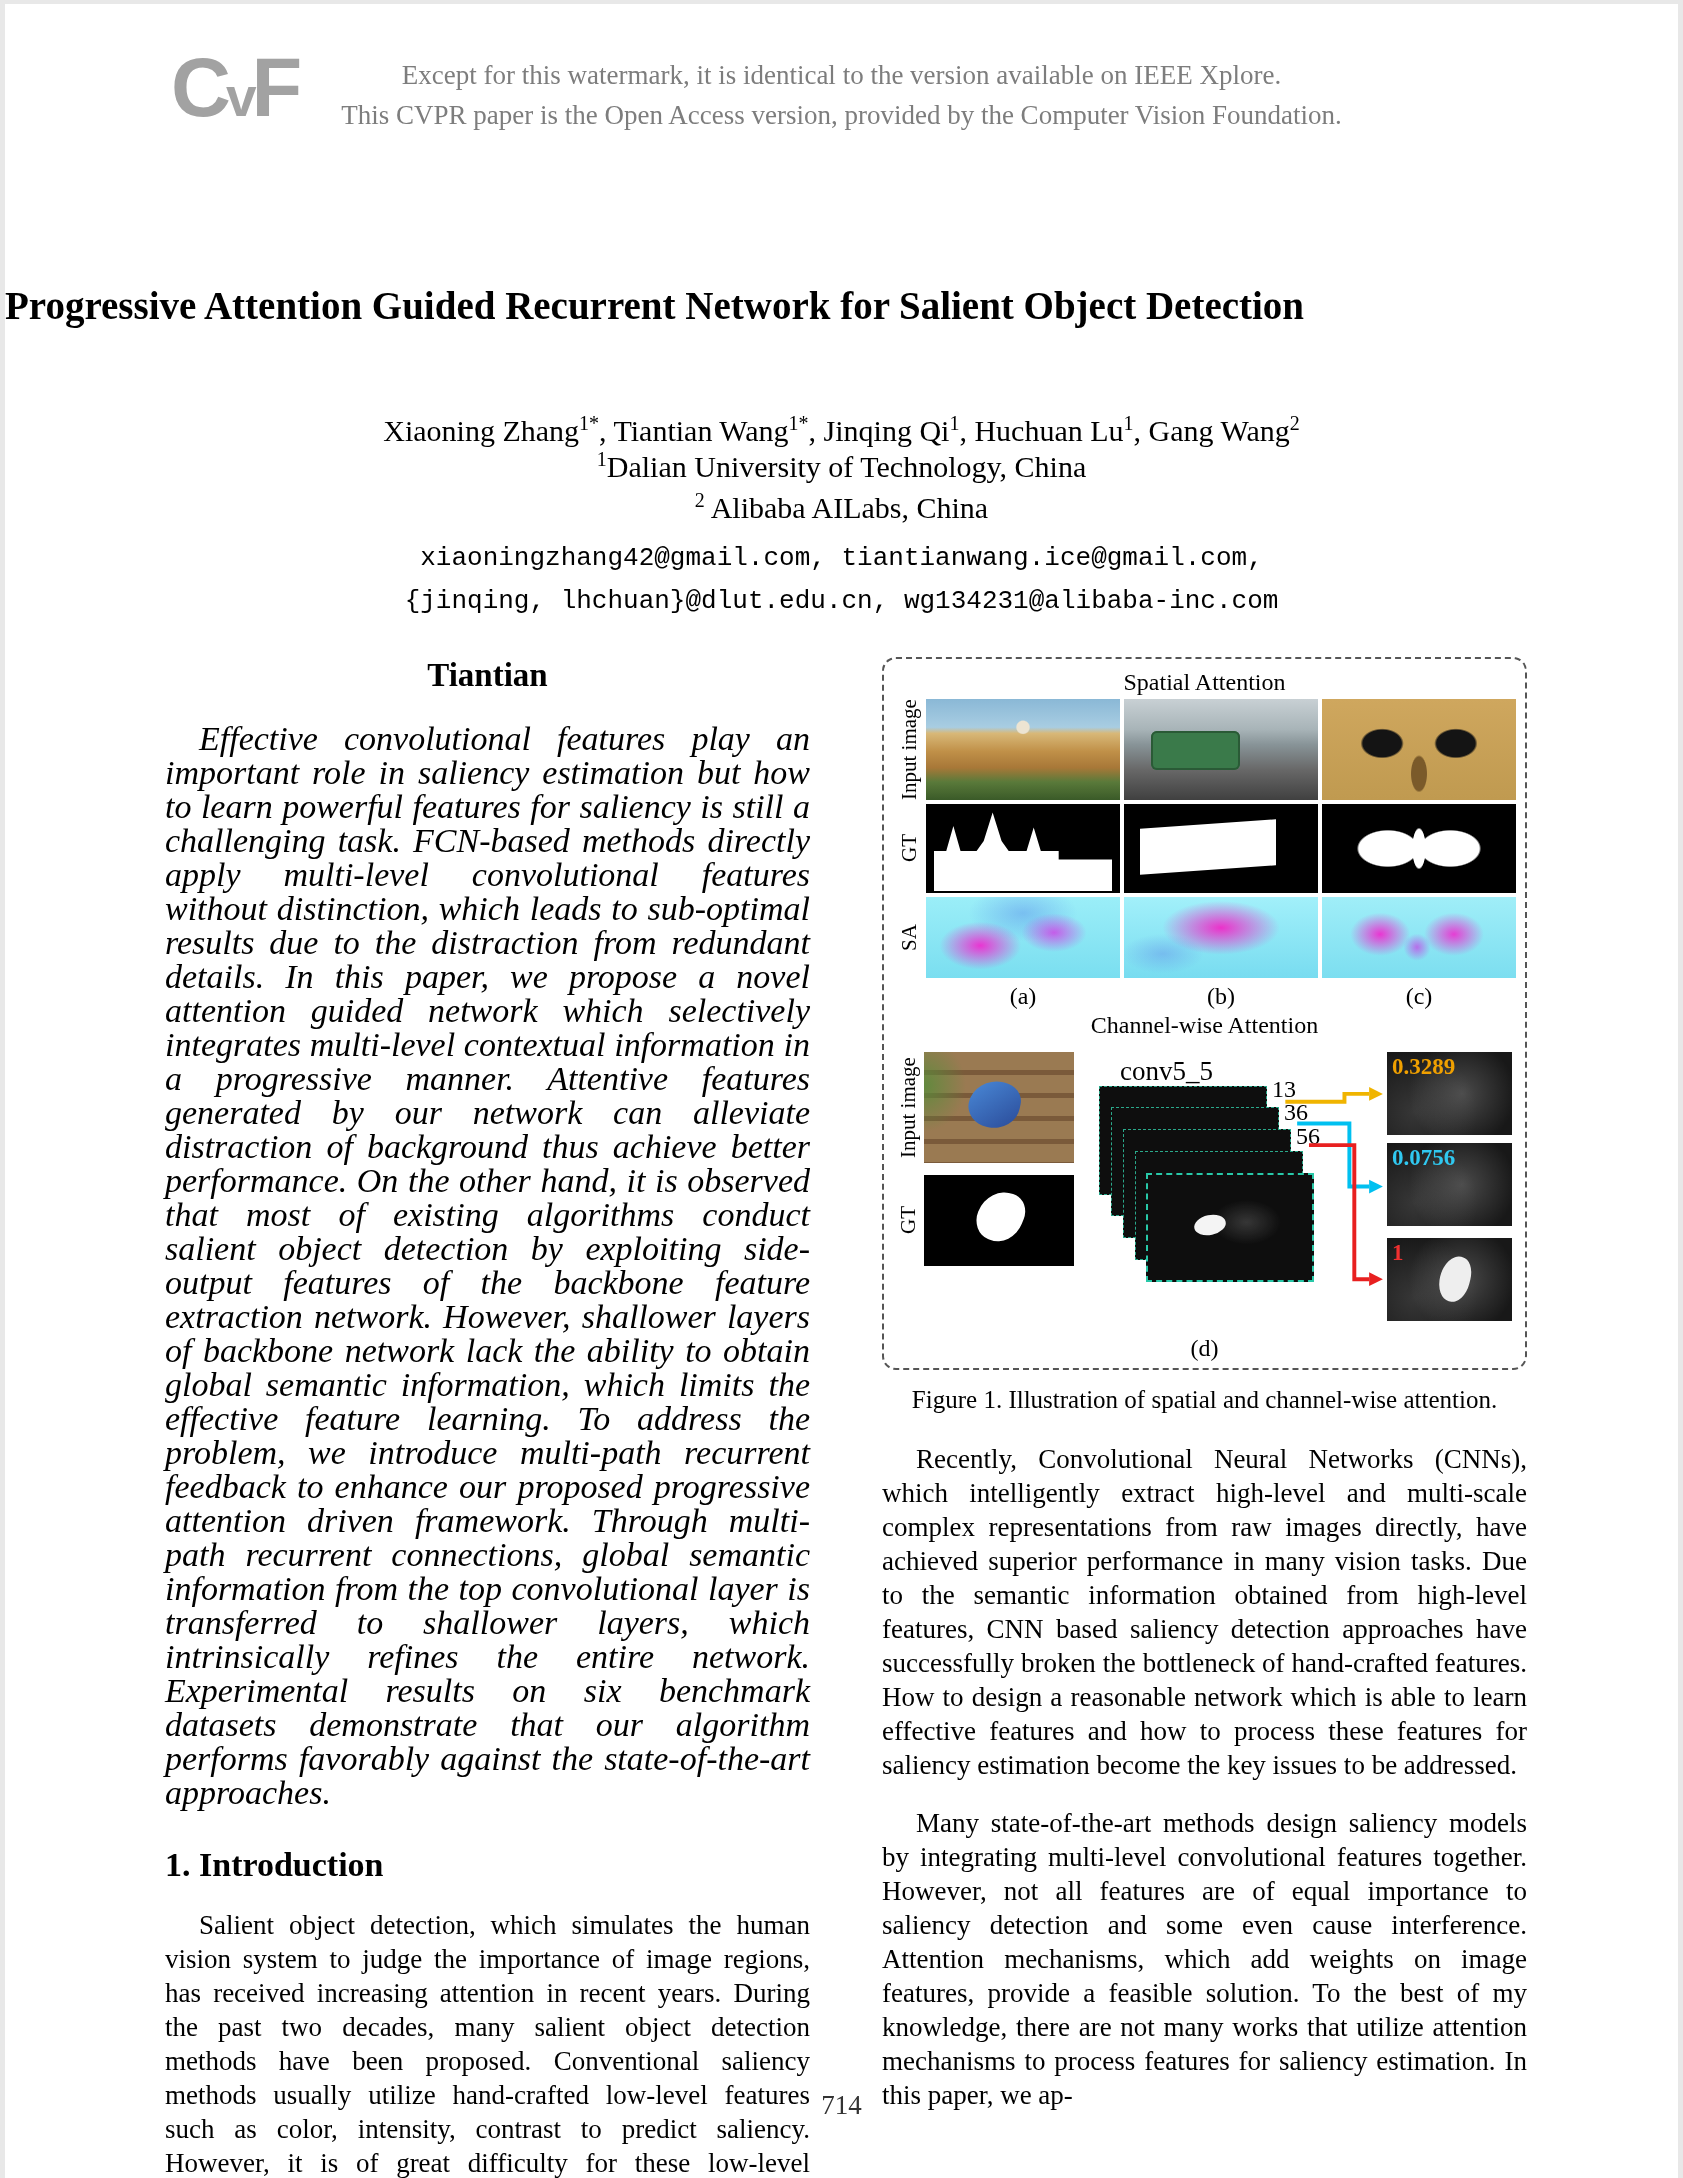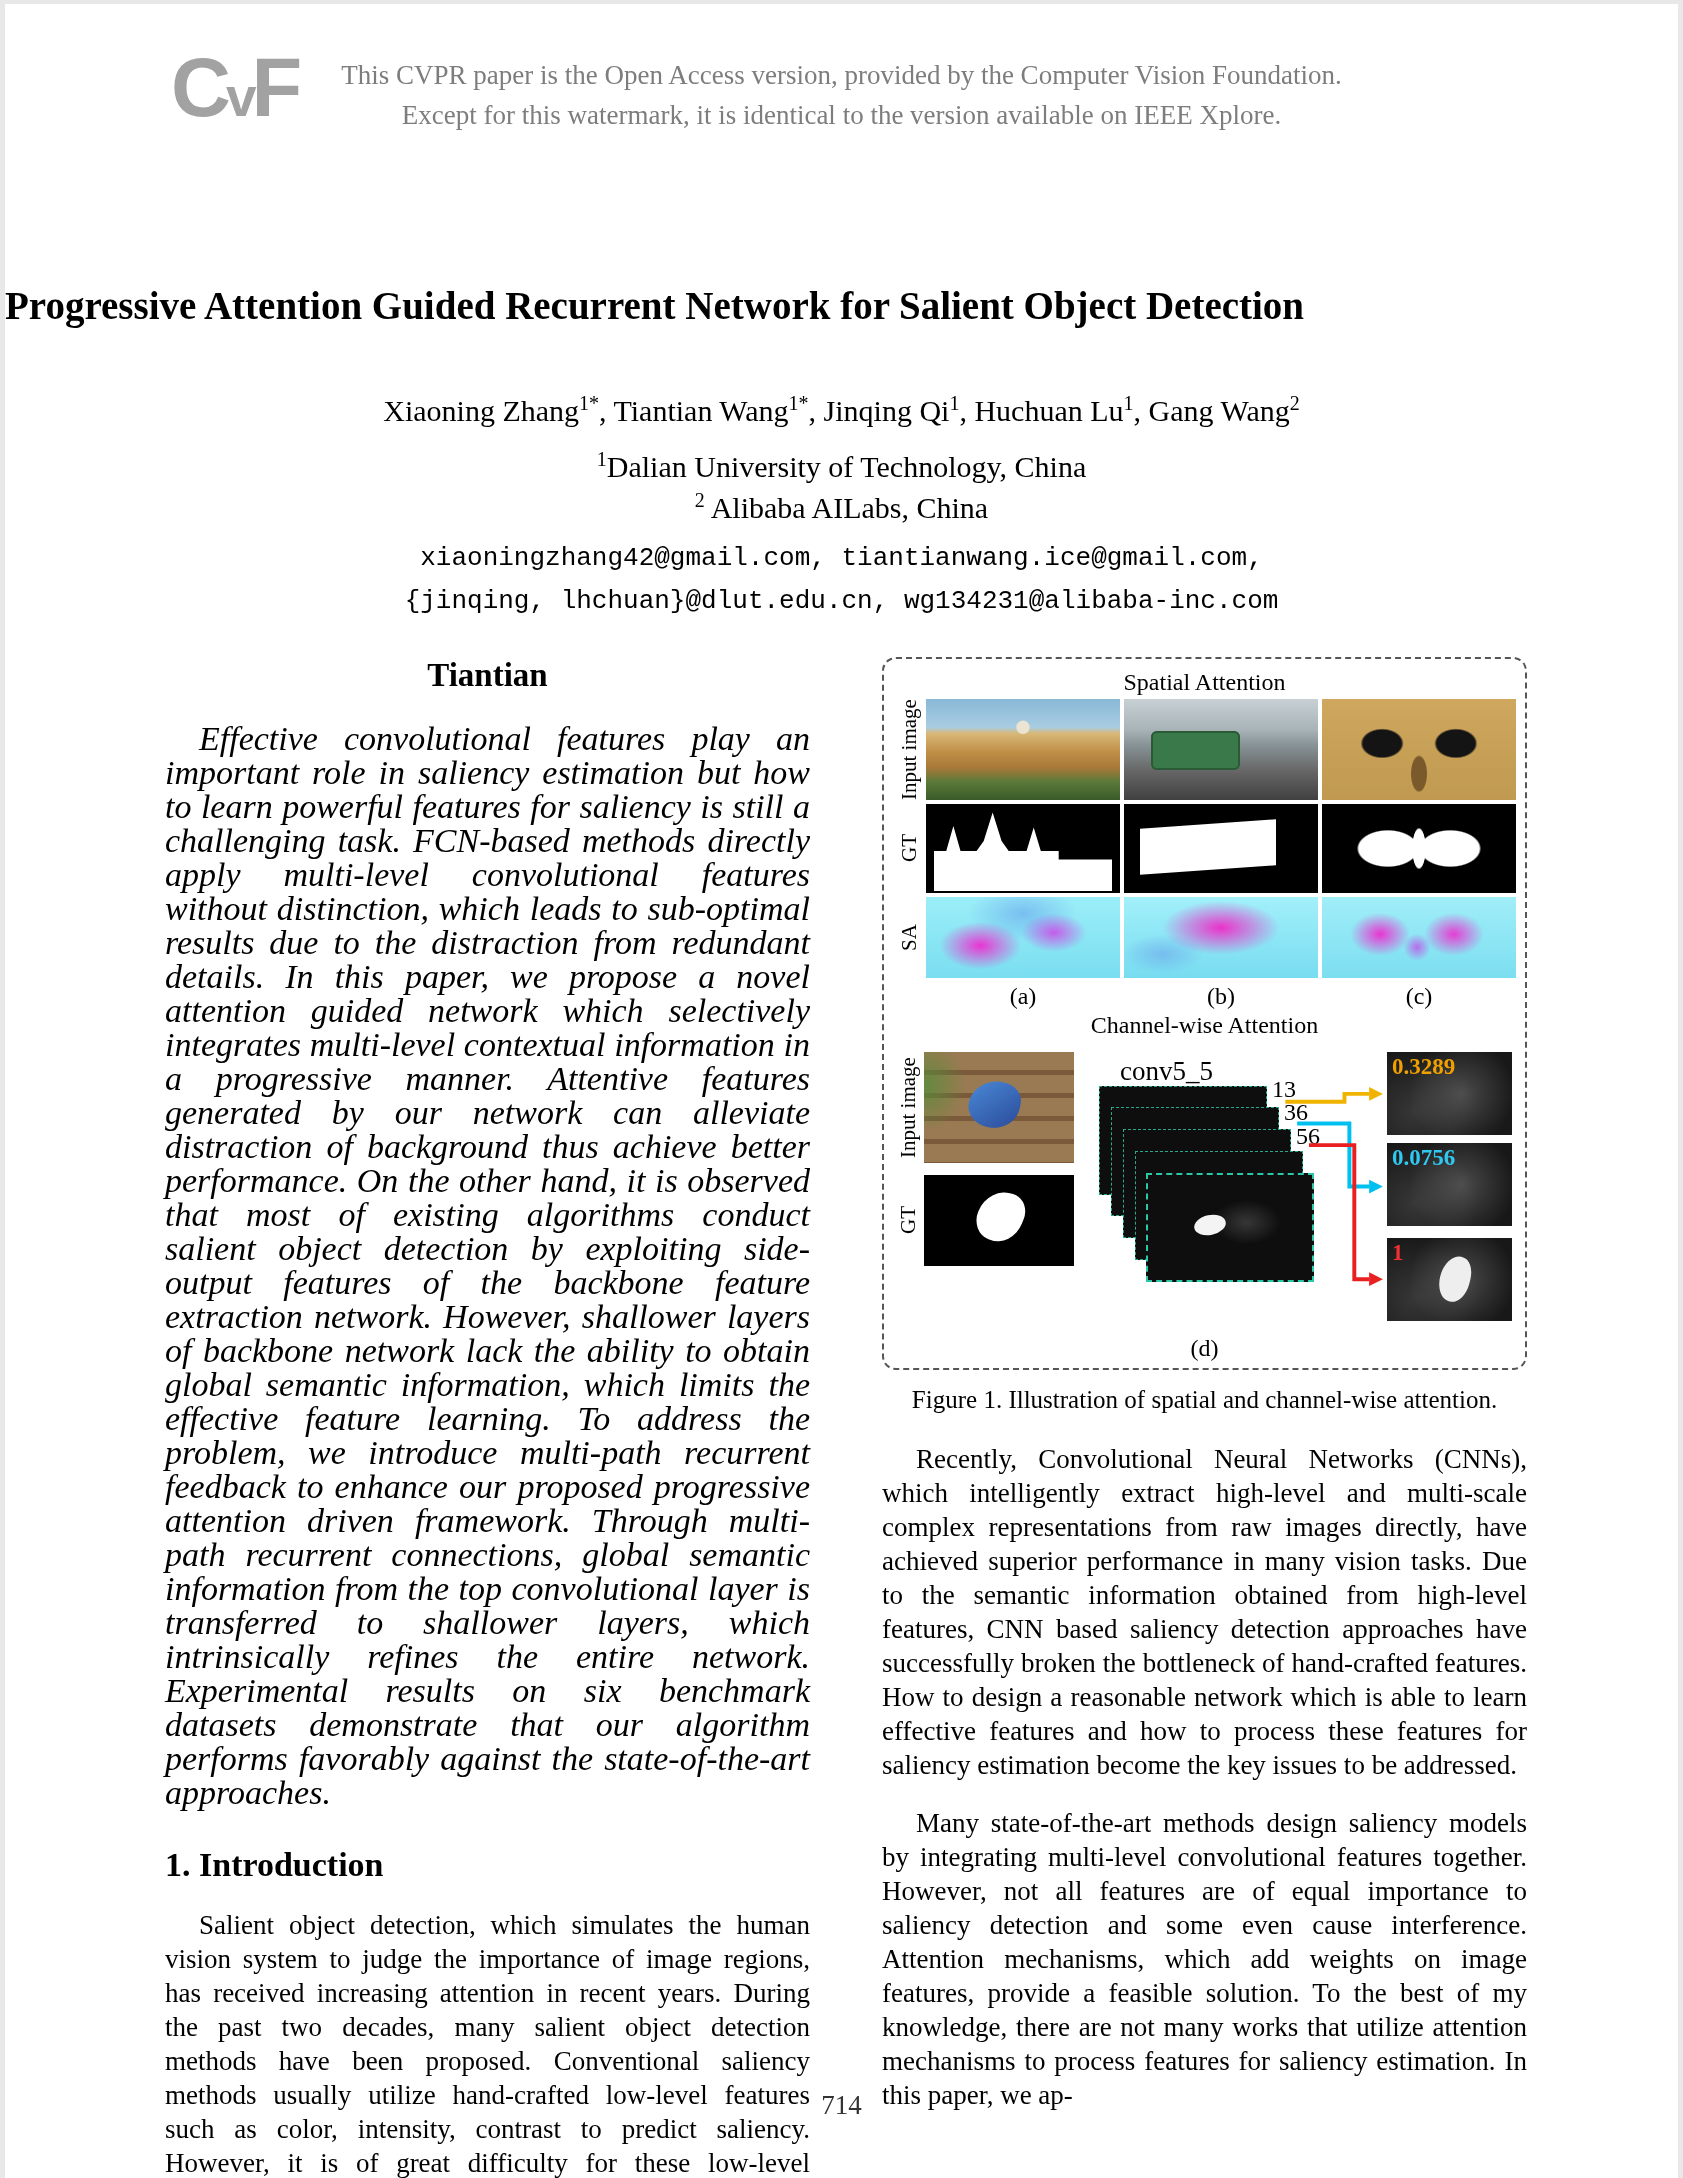--- a/index.html
+++ b/index.html
@@ -12,21 +12,21 @@
   
   .logo {
     position:absolute; left:166px; top:36px; color:#a2a2a2;
     font-family:"Liberation Sans", sans-serif; font-weight:bold; letter-spacing:-5px;
   }
   .logo .lc { font-size:83px; }
   .logo .lv { font-size:55px; }
   .wm { position:absolute; top:51px; left:0; right:0; text-align:center; color:#7d7d7d; font-size:27px; line-height:40px; }
   
   .title { position:absolute; top:279px; left:0; right:0; text-align:left; font-size:39px; font-weight:bold; }
-  .authors { position:absolute; top:388px; left:0; right:0; text-align:center; font-size:30px; }
+  .authors { position:absolute; top:408px; left:0; right:0; text-align:center; font-size:30px; }
   .authors sup { font-size:20px; }
   .affil { position:absolute; left:0; right:0; text-align:center; font-size:30px; }
   .affil sup { font-size:20px; }
   .affil1 { top:444px; }
   .affil2 { top:485px; }
   .email { position:absolute; left:0; right:0; text-align:center; font-family:"Liberation Mono", monospace; font-size:26px; }
   .email1 { top:539px; }
   .email2 { top:582px; }
   
   .col { position:absolute; top:653px; width:645px; }
@@ -130,22 +130,22 @@
   .dlabel { text-align:center; font-size:24px; margin-top:2px; }
   .fig-caption { text-align:center; font-size:25px; margin:16px 0 28px 0; }
 </style>
 </head>
 <body>
 
 <div class="page">
 
   <div class="logo"><span class="lc">C</span><span class="lv">v</span><span class="lc">F</span></div>
   <div class="wm">
+    <div>Except for this watermark, it is identical to the version available on IEEE Xplore.</div>
     <div>This CVPR paper is the Open Access version, provided by the Computer Vision Foundation.</div>
-    <div>Except for this watermark, it is identical to the version available on IEEE Xplore.</div>
   </div>
 
   <h1 class="title">Progressive Attention Guided Recurrent Network for Salient Object Detection</h1>
   <div class="authors">
     <span><span>Xiaoning Zhang</span><sup>1*</sup><span>, </span></span><span><span>Tiantian Wang</span><sup>1*</sup><span>, </span></span><span><span>Jinqing Qi</span><sup>1</sup><span>, </span></span><span><span>Huchuan Lu</span><sup>1</sup><span>, </span></span><span><span>Gang Wang</span><sup>2</sup><span></span></span>
   </div>
   <div class="affil affil1"><sup>1</sup><span>Dalian University of Technology, China</span></div>
   <div class="affil affil2"><sup>2</sup><span> Alibaba AILabs, China</span></div>
   <div class="email email1">xiaoningzhang42@gmail.com, tiantianwang.ice@gmail.com,</div>
   <div class="email email2">{jinqing, lhchuan}@dlut.edu.cn, wg134231@alibaba-inc.com</div>

